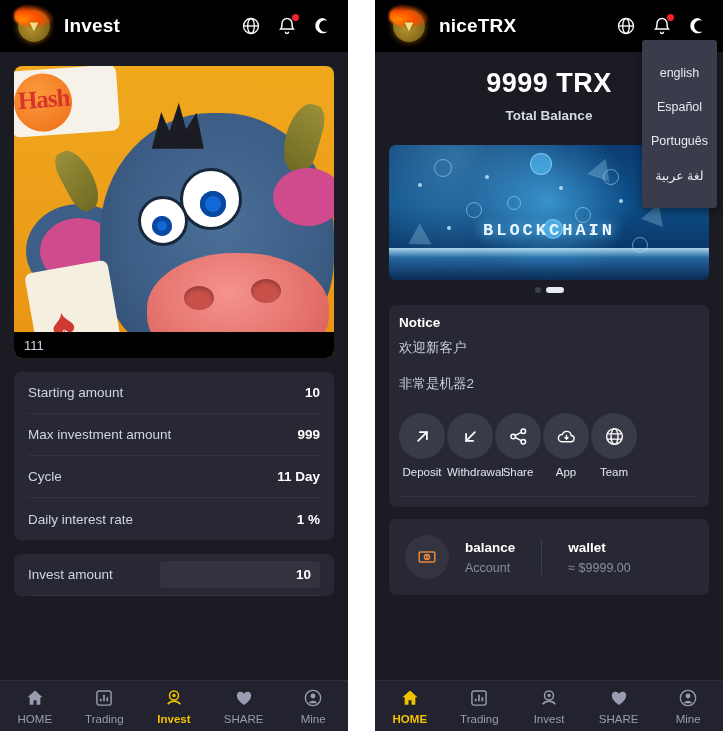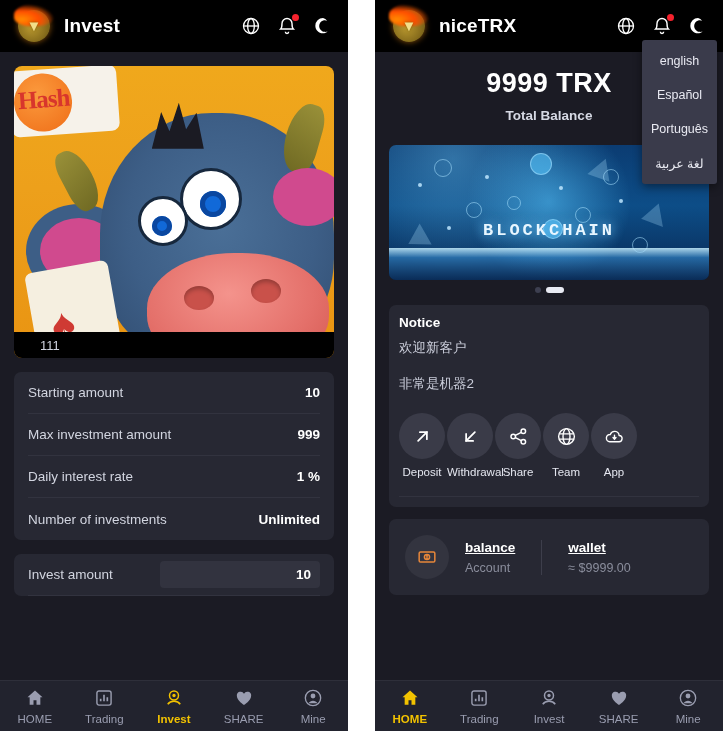--- a/index.html
+++ b/index.html
@@ -61,21 +61,21 @@
     width: 7px; height: 7px; border-radius: 50%; background: #f5222d;
   }
 
   
   .lang-menu {
     position: absolute; top: 40px; right: 6px;
     width: 75px;
     background: #3a3b4b;
     border-radius: 3px;
     z-index: 40;
-    padding: 4px 0;
+    padding: 16px 0;
     box-shadow: 0 3px 10px rgba(0,0,0,.45);
   }
   .lang-item {
     height: 34px; display: flex; align-items: center; justify-content: center;
     color: #e9eaf2; font-size: 12.5px;
   }
 
   
   .body {
     flex: 1 1 auto; overflow: hidden; position: relative;
@@ -162,21 +162,21 @@
     position: absolute; left: 6%; bottom: -6%; width: 84px; height: 110px;
     background: #f5efe0; border-radius: 7px; transform: rotate(-10deg);
   }
   .card-face::after {
     content: "♠"; position: absolute; left: 18px; top: 34px;
     font-size: 44px; color: #cf3a33; line-height: 1;
   }
   .prod-caption {
     position: absolute; left: 0; right: 0; bottom: 0; height: 26px;
     background: #000000; color: #cfd3df;
-    font-size: 13px; display: flex; align-items: center; padding-left: 26px;
+    font-size: 13px; display: flex; align-items: center; padding-left: 10px;
   }
 
   
   .list-card {
     margin: 14px 14px 0 14px;
     background: #272833; border-radius: 7px;
     padding: 0 14px;
   }
   .list-row {
     height: 42px; display: flex; align-items: center;
@@ -274,21 +274,21 @@
     background: #272833; border-radius: 7px;
     height: 76px; display: flex; align-items: center; padding: 0 16px;
   }
   .wallet-ic {
     width: 44px; height: 44px; border-radius: 50%; background: #33343f;
     display: flex; align-items: center; justify-content: center; flex: 0 0 44px;
   }
   .wallet-ic svg { width: 20px; height: 20px; }
   .wallet-col { margin-left: 16px; }
   .wallet-col.second { margin-left: 26px; padding-left: 26px; border-left: 1px solid #3d3e4b; }
-  .wallet-t { color: #ffffff; font-size: 13.5px; font-weight: bold; text-decoration: underline; }
+  .wallet-t { color: #ffffff; font-size: 13.5px; font-weight: bold; }
   .wallet-s { color: #8a8d9c; font-size: 12.5px; margin-top: 6px; }
 
   
   .tabbar {
     flex: 0 0 51px; height: 51px;
     background: #22232e;
     border-top: 1px solid #2e2f3a;
     display: flex; align-items: center;
   }
   .tab { flex: 1; text-align: center; color: #9a9db0; }
@@ -366,26 +366,26 @@
       <div class="list-card">
         <div class="list-row">
           <span class="row-label">Starting amount</span>
           <span class="row-value">10</span>
         </div>
         <div class="list-row">
           <span class="row-label">Max investment amount</span>
           <span class="row-value">999</span>
         </div>
         <div class="list-row">
+          <span class="row-label">Cycle</span>
+          <span class="row-value">11 Day</span>
+        </div>
+        <div class="list-row">
           <span class="row-label">Daily interest rate</span>
           <span class="row-value">1 %</span>
-        </div>
-        <div class="list-row">
-          <span class="row-label">Number of investments</span>
-          <span class="row-value">Unlimited</span>
         </div>
       </div>
 
       <div class="form-card">
         <div class="list-row">
           <span class="row-label">Invest amount</span>
           <input class="field" type="text" value="10" style="">
         </div>
 
       </div>
@@ -542,36 +542,36 @@
                   <circle cx="6" cy="12" r="2.6"></circle>
                   <circle cx="17.5" cy="18" r="2.6"></circle>
                 <path d="M8.4 10.8l6.8-3.6M8.4 13.2l6.8 3.6"></path>
               </svg>
             </div>
             <div class="cap">Share</div>
           </div>
           <div class="action">
             <div class="circ">
               <svg viewBox="0 0 24 24" fill="none" stroke="currentColor" stroke-width="1.6">
+                <path d="M6.6 18h10.2a3.6 3.6 0 00.5-7.2 5.2 5.2 0 00-10.1-1.1A3.6 3.6 0 006.6 18z"></path>
+                <path d="M12 10.6v4.2M10.3 13.2L12 15l1.7-1.8" stroke-linecap="round"></path>
+              </svg>
+            </div>
+            <div class="cap">App</div>
+          </div>
+          <div class="action">
+            <div class="circ">
+              <svg viewBox="0 0 24 24" fill="none" stroke="currentColor" stroke-width="1.6">
                 <circle cx="12" cy="12" r="9"></circle>
                   <ellipse cx="12" cy="12" rx="4" ry="9"></ellipse>
                 <path d="M3.4 9h17.2M3.4 15h17.2"></path>
               </svg>
             </div>
             <div class="cap">Team</div>
           </div>
-          <div class="action">
-            <div class="circ">
-              <svg viewBox="0 0 24 24" fill="none" stroke="currentColor" stroke-width="1.6">
-                <path d="M6.6 18h10.2a3.6 3.6 0 00.5-7.2 5.2 5.2 0 00-10.1-1.1A3.6 3.6 0 006.6 18z"></path>
-                <path d="M12 10.6v4.2M10.3 13.2L12 15l1.7-1.8" stroke-linecap="round"></path>
-              </svg>
-            </div>
-            <div class="cap">App</div>
-          </div>
 
         </div>
 
         <div class="divider-line"></div>
       </div>
 
       <div class="wallet-card">
         <div class="wallet-ic">
           <svg viewBox="0 0 24 24" fill="none" stroke="#e8873a" stroke-width="1.8">
             <rect x="2.6" y="6" width="18.8" height="12" rx="1.6"></rect>

